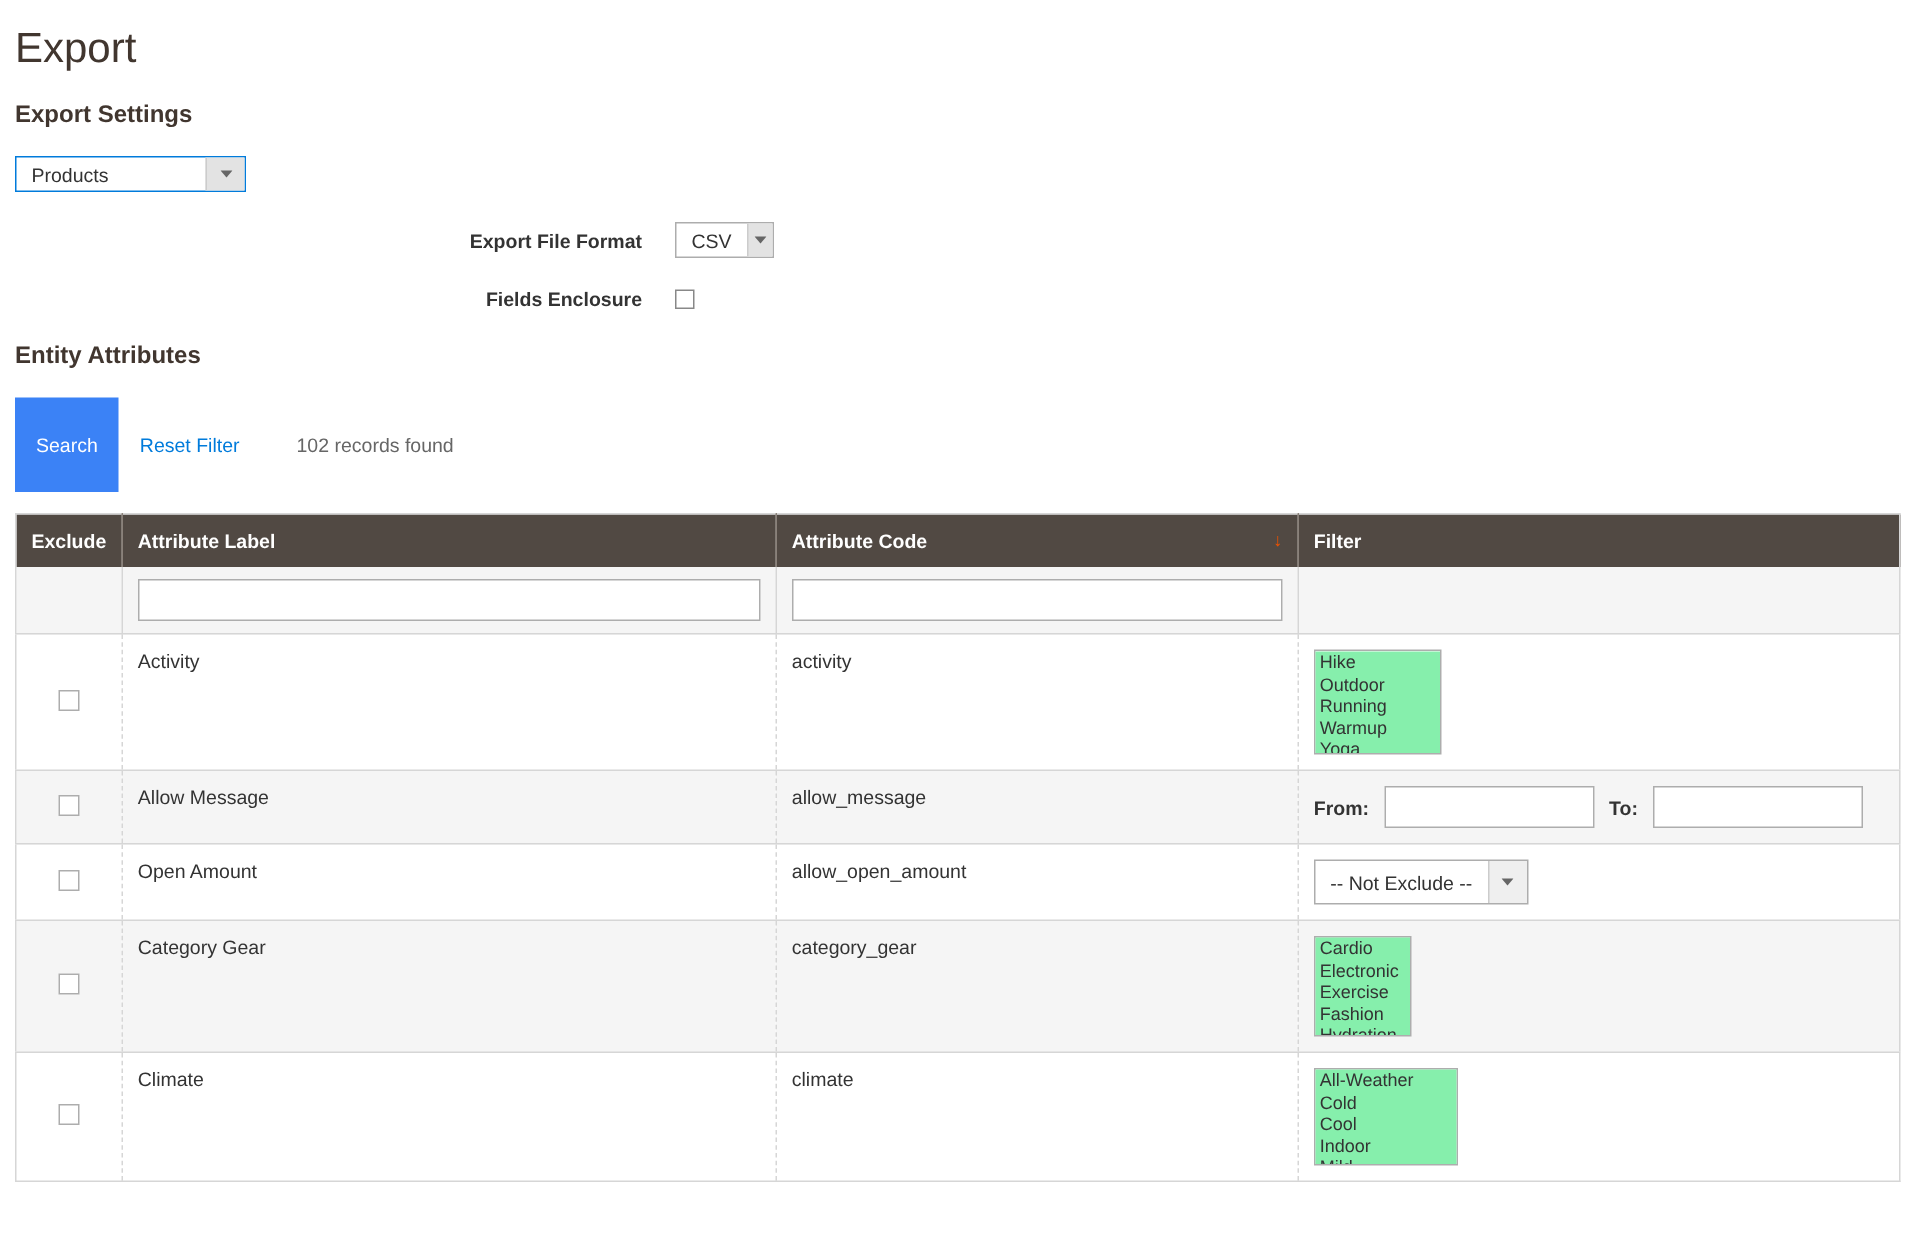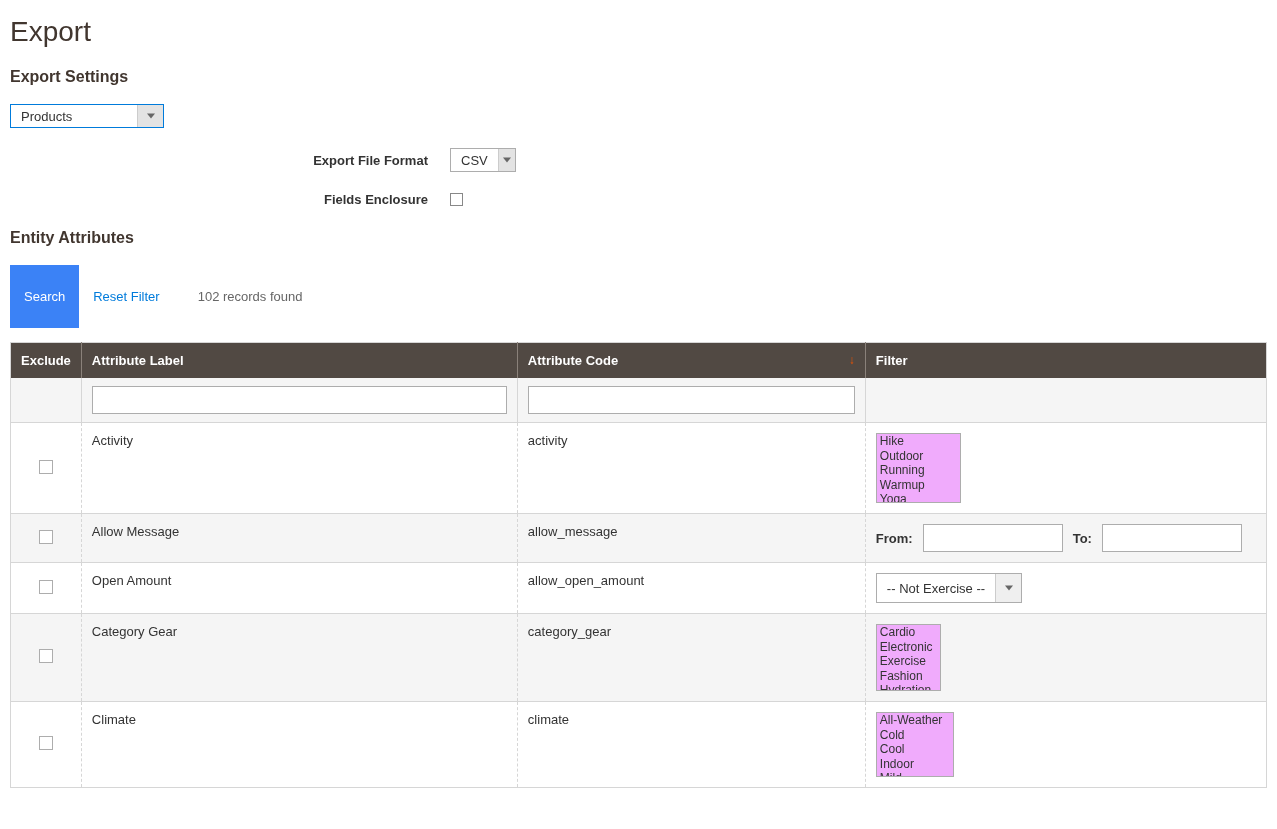--- a/index.html
+++ b/index.html
@@ -27,21 +27,21 @@
   thead th:last-child { border-right:none; }
   thead th .sort-arrow { float:right; color:#eb5202; font-size:12px; }
   tr.filter-row td { background:#f5f5f5; border-bottom:1px solid #d6d6d6; padding:8px 10px; vertical-align:middle; }
   tbody tr td { padding:10px 10px; vertical-align:top; font-size:13px; color:#333; border-bottom:1px solid #d6d6d6; }
   tbody tr:nth-child(even of .data-row) td { background:#f5f5f5; }
   td.excl { text-align:center; vertical-align:middle; width:56px; border-right:1px dashed #d6d6d6; }
   td.label-cell { width:436px; border-right:1px dashed #d6d6d6; }
   td.code-cell { width:348px; border-right:1px dashed #d6d6d6; }
   td.filter-cell { }
   .text-input { width:100%; height:28px; border:1px solid #adadad; padding:2px 6px; font-size:13px; }
-  .multiselect { border:1px solid #adadad; background:#f0abfc; font-size:12px; width:85px; height:70px; overflow-y:scroll; padding:0; }
+  .multiselect { border:1px solid #adadad; background:#86efac; font-size:12px; width:85px; height:70px; overflow-y:scroll; padding:0; }
   .multiselect.sm { height:67px; width:65px; }
   .multiselect .opt { padding:0 3px; line-height:14.5px; white-space:nowrap; cursor:default; }
   .range-wrap { display:flex; align-items:center; gap:10px; }
   .range-wrap label { font-weight:600; font-size:13px; color:#333; }
   .range-wrap input { width:140px; height:28px; border:1px solid #adadad; padding:2px 6px; }
   .select-mini { position:relative; display:inline-flex; border:1px solid #adadad; background:#fff; height:30px; }
   .select-mini .select-value { padding:0 10px; min-width:100px; font-size:13px; }
   .select-mini .select-btn { width:26px; background:#efefef; border-left:1px solid #ccc; }
   .cat-input { width:144px; height:28px; border:1px solid #adadad; }
   .excl-chk { width:14px; height:14px; border:1px solid #adadad; display:inline-block; background:#fff; }
@@ -141,21 +141,21 @@
           </div>
         </td>
       </tr>
 
       <tr class="data-row">
         <td class="excl"><span class="excl-chk"></span></td>
         <td class="label-cell">Open Amount</td>
         <td class="code-cell">allow_open_amount</td>
         <td class="filter-cell">
           <div class="select-mini">
-            <div class="select-value">-- Not Exercise --</div>
+            <div class="select-value">-- Not Exclude --</div>
             <div class="select-btn">
               <svg viewBox="0 0 10 10">
                   <polygon points="0,2 10,2 5,8" fill="#666"></polygon>
                 </svg>
             </div>
           </div>
         </td>
       </tr>
 
       <tr class="data-row">
@@ -172,21 +172,21 @@
           </div>
         </td>
       </tr>
 
 
       <tr class="data-row">
         <td class="excl"><span class="excl-chk"></span></td>
         <td class="label-cell">Climate</td>
         <td class="code-cell">climate</td>
         <td class="filter-cell">
-          <div class="multiselect" style="width:78px;height:65px;">
+          <div class="multiselect" style="width:96px;height:65px;">
             <div class="opt">All-Weather</div>
             <div class="opt">Cold</div>
             <div class="opt">Cool</div>
             <div class="opt">Indoor</div>
             <div class="opt">Mild</div>
           </div>
         </td>
       </tr>
 
     </tbody>

